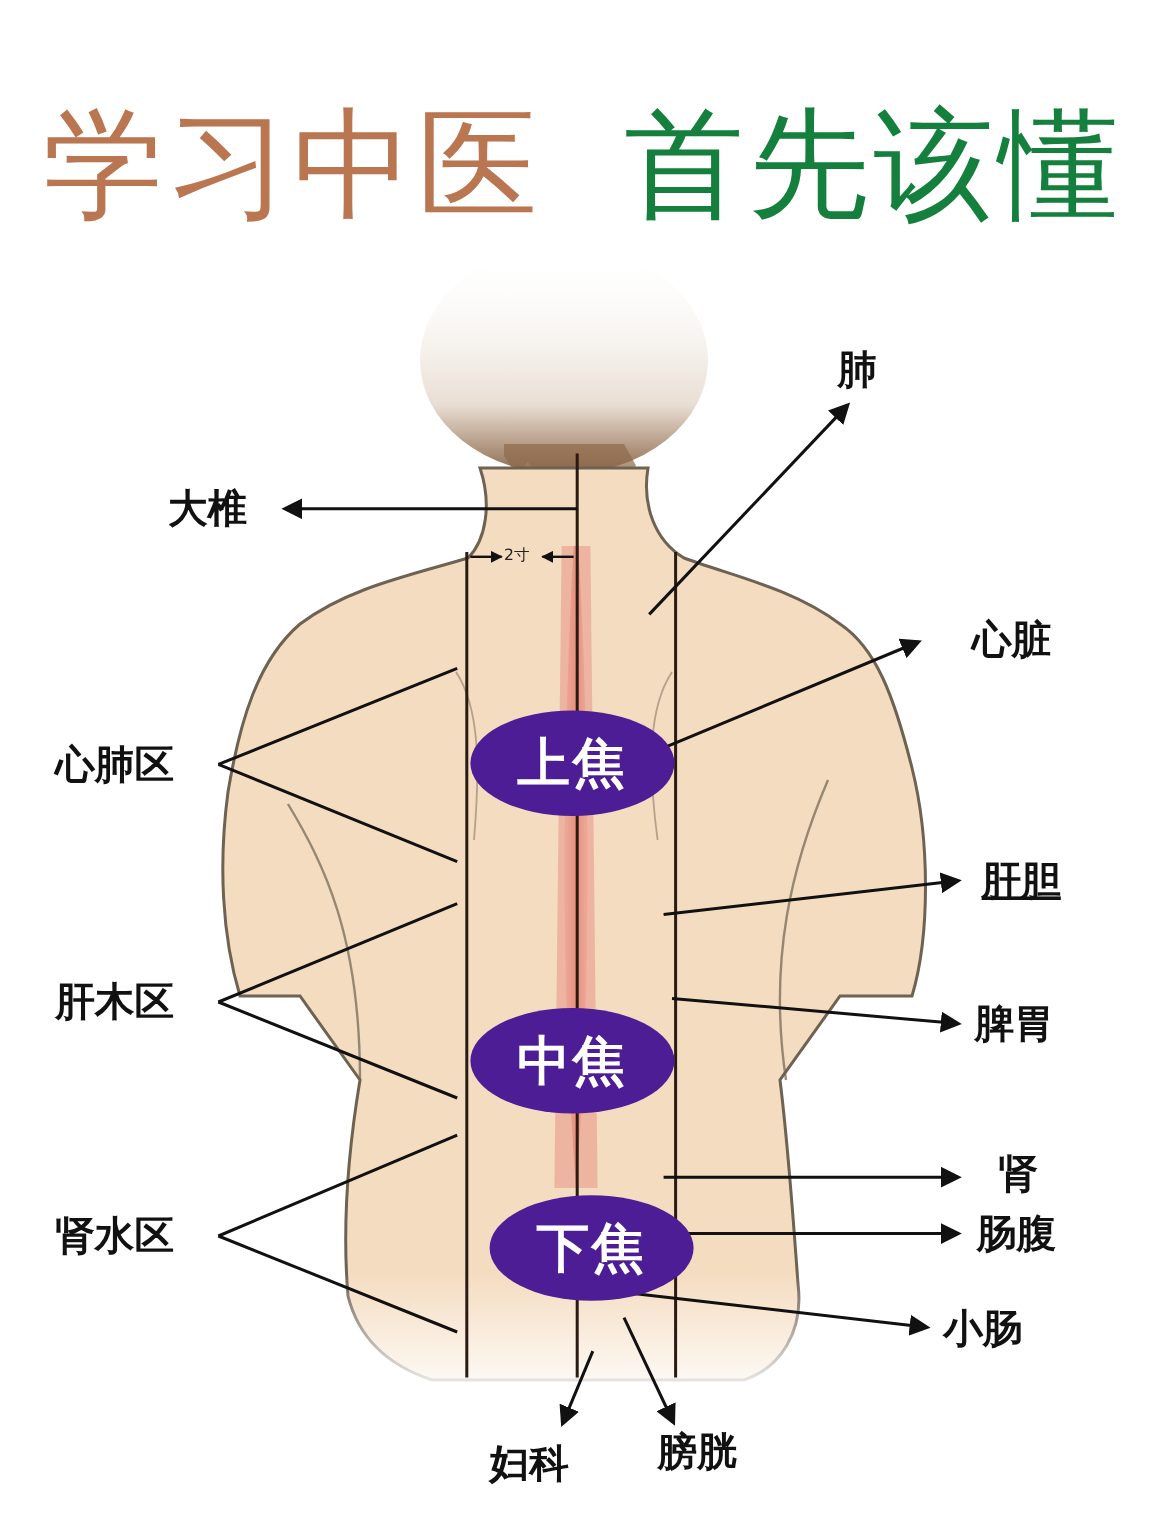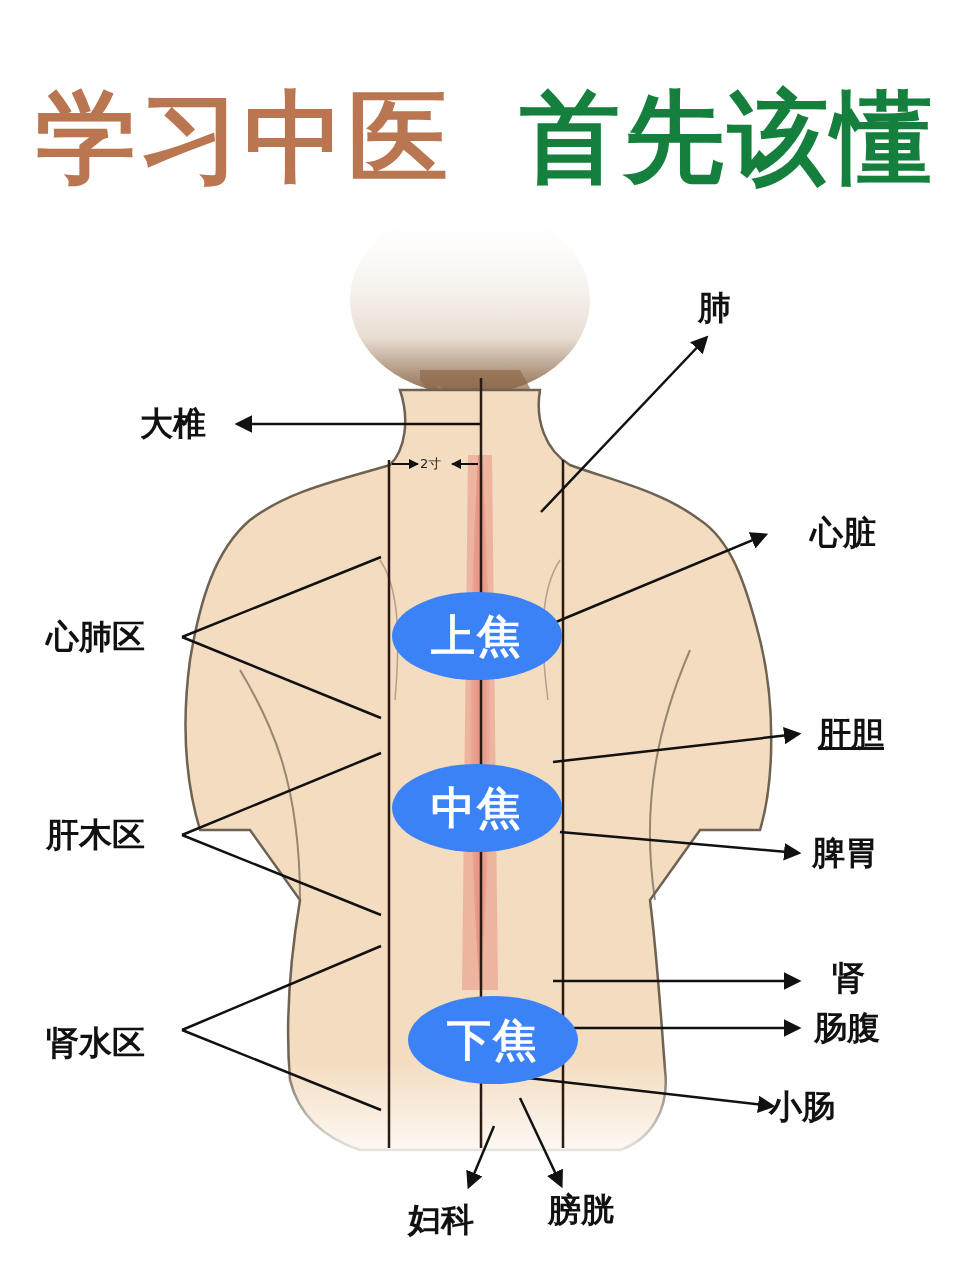--- a/index.html
+++ b/index.html
@@ -1,26 +1,26 @@
 <!DOCTYPE html>
 <html><head>
 <meta charset="utf-8">
 <style>
   html, body { margin: 0; padding: 0; background: #ffffff; }
   body { width: 960px; height: 1280px; position: relative; overflow: hidden;
          font-family: "DejaVu Sans", "Liberation Sans", sans-serif; }
-  .title { position: absolute; top: 78px; height: 120px; font-size: 100px; font-weight: bold;
+  .title { position: absolute; top: 78px; height: 120px; font-size: 100px; font-weight: normal;
            line-height: 120px; letter-spacing: 4px; white-space: nowrap; }
   .title-left { left: 36px; color: #b97651; }
   .title-right { left: 520px; color: #15803d; }
   svg.diagram { position: absolute; left: 0; top: 0; }
   .label { position: absolute; font-size: 33px; font-weight: bold; color: #111111;
            white-space: nowrap; line-height: 40px; }
   .jiao { position: absolute; width: 170px; height: 88px; border-radius: 50%;
-          background: #3b82f6; color: #ffffff; font-size: 44px; font-weight: bold;
+          background: #4c1d95; color: #ffffff; font-size: 44px; font-weight: bold;
           display: flex; align-items: center; justify-content: center; letter-spacing: 2px; }
   .measure { position: absolute; font-size: 13px; color: #222; line-height: 18px; }
 </style>
 </head>
 <body>
 
 <div class="title title-left">学习中医</div>
 <div class="title title-right">首先该懂</div>
 
 <svg class="diagram" width="960" height="1280" viewBox="0 0 960 1280">
@@ -106,30 +106,30 @@
     <line x1="560" y1="1028" x2="798" y2="1028" marker-end="url(#arrow)"></line>
     <line x1="528" y1="1078" x2="772" y2="1106" marker-end="url(#arrow)"></line>
     <line x1="494" y1="1126" x2="469" y2="1186" marker-end="url(#arrow)"></line>
     <line x1="520" y1="1098" x2="561" y2="1185" marker-end="url(#arrow)"></line>
   </g>
 </svg>
 
 <div class="measure" style="left:420px;top:455px;">2寸</div>
 
 <div class="jiao" style="left:392px;top:592px;">上焦</div>
-<div class="jiao" style="left:392px;top:764px;">中焦</div>
+<div class="jiao" style="left:392px;top:840px;">中焦</div>
 <div class="jiao" style="left:392px;top:996px;margin-left:16px;">下焦</div>
 
 <div class="label" style="left:140px;top:404px;text-align:right;">大椎</div>
 <div class="label" style="left:46px;top:617px;">心肺区</div>
 <div class="label" style="left:46px;top:815px;">肝木区</div>
-<div class="label" style="left:46px;top:1010px;margin-top:13px;">肾水区</div>
+<div class="label" style="left:46px;top:1010px;">肾水区</div>
 
 <div class="label" style="left:698px;top:288px;">肺</div>
 <div class="label" style="left:810px;top:513px;">心脏</div>
 <div class="label" style="left:818px;top:714px;text-decoration:underline;">肝胆</div>
 <div class="label" style="left:812px;top:833px;">脾胃</div>
 <div class="label" style="left:832px;top:958px;">肾</div>
 <div class="label" style="left:814px;top:1008px;">肠腹</div>
-<div class="label" style="left:769px;top:1087px;">小肠</div>
+<div class="label" style="left:786px;top:1087px;">小肠</div>
 
 <div class="label" style="left:408px;top:1200px;">妇科</div>
 <div class="label" style="left:548px;top:1190px;">膀胱</div>
 
 </body></html>

